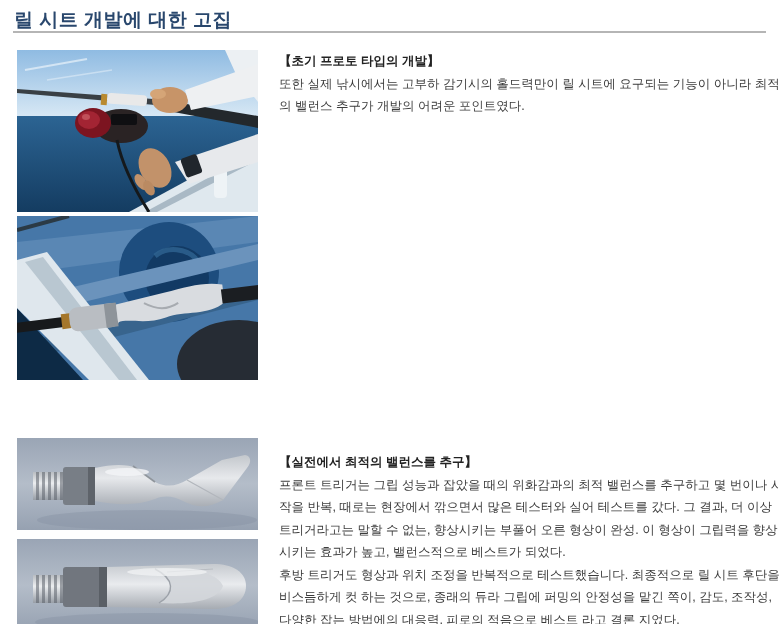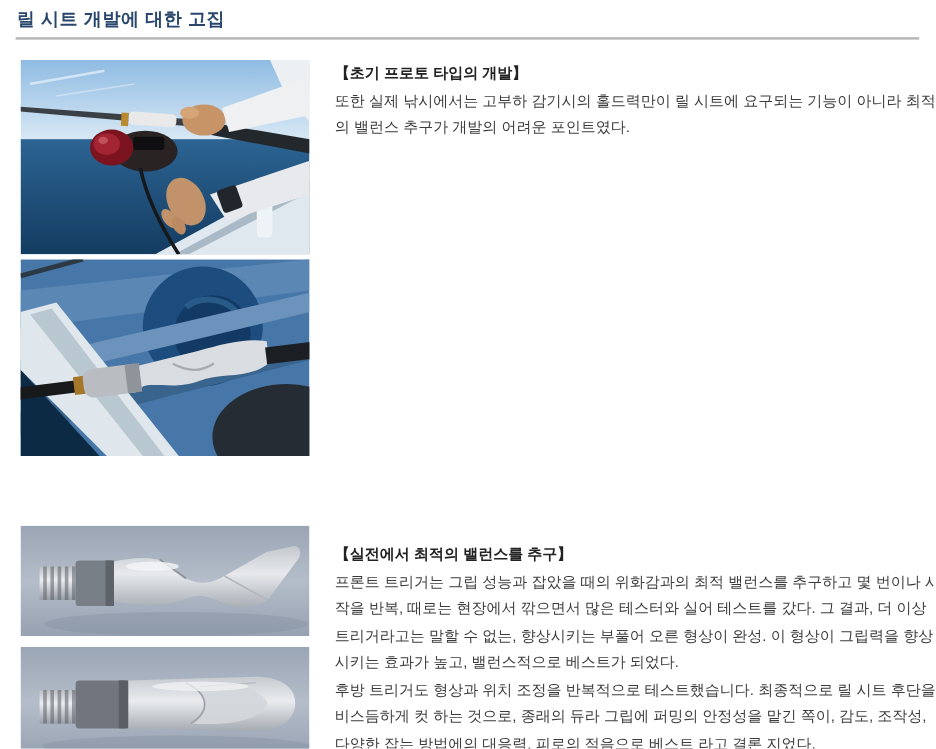--- a/index.html
+++ b/index.html
@@ -2,21 +2,21 @@
 <html lang="ko"><head>
 <meta charset="utf-8">
 <style>
   html,body{margin:0;padding:0;background:#ffffff;}
   .page{
     position:relative;width:780px;height:624px;background:#ffffff;overflow:hidden;
     font-family:"Liberation Sans","DejaVu Sans",sans-serif;
   }
   .page-title{
     position:absolute;left:14px;top:7px;margin:0;
-    font-size:15px;font-weight:bold;color:#29476d;letter-spacing:.5px;
+    font-size:19px;font-weight:bold;color:#29476d;letter-spacing:.5px;
   }
   .rule{
     position:absolute;left:13px;top:31px;width:753px;height:0;margin:0;
     border:none;border-top:2px solid #b5b5b5;
   }
   .section{position:absolute;left:17px;display:flex;gap:21px;}
   .section-1{top:50px;}
   .section-2{top:438px;align-items:flex-end;}
   .img-col{width:241px;flex:0 0 241px;display:flex;flex-direction:column;}
   .img-col .photo{width:241px;overflow:hidden;}

